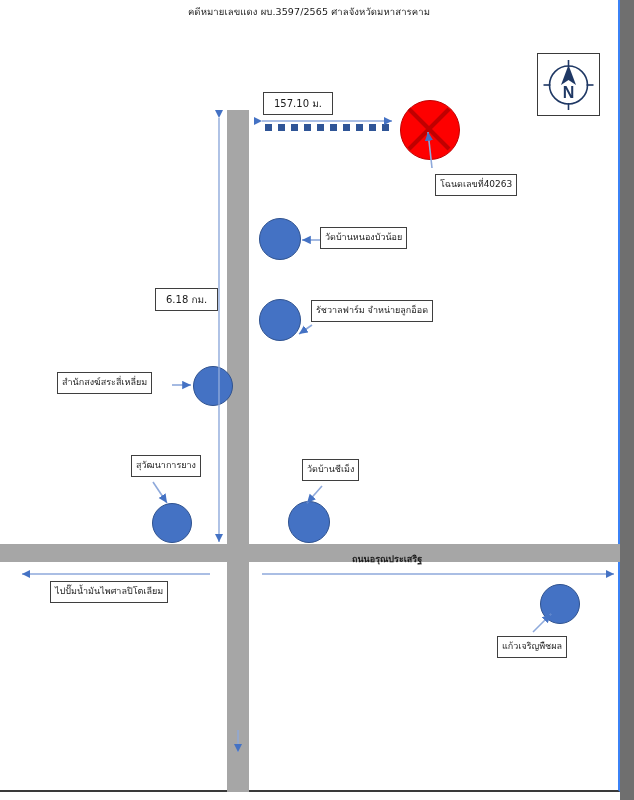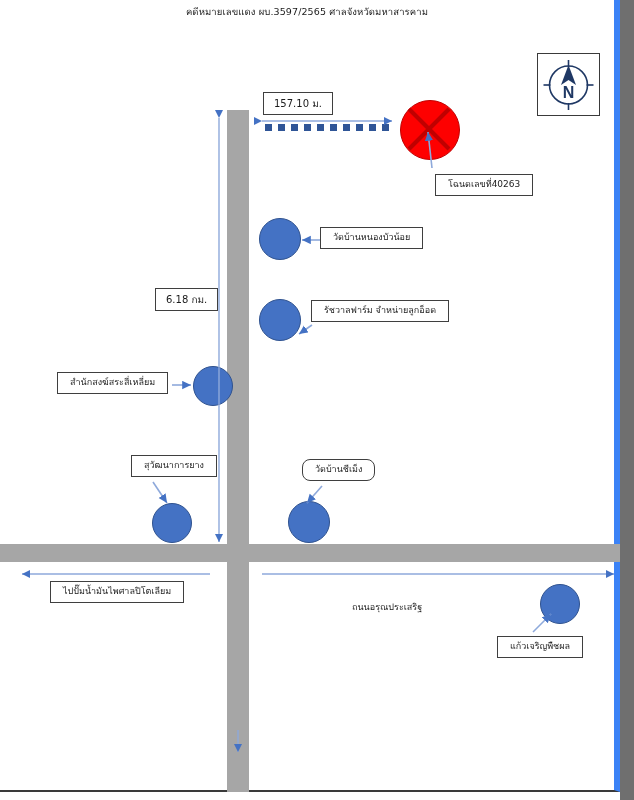--- a/index.html
+++ b/index.html
@@ -3,21 +3,21 @@
 <meta charset="utf-8">
 <style>
   html,body{margin:0;padding:0;background:#7d7d7d;}
   body{font-family:"DejaVu Sans","Liberation Sans",sans-serif;}
   #page{
     position:relative;width:634px;height:800px;overflow:hidden;
     background:#ffffff;
   }
   #paper{
     position:absolute;left:0;top:0;width:620px;height:792px;
-    background:#ffffff;border-right:6px solid #3b82f6;border-bottom:2px solid #3a3a3a;
+    background:#ffffff;border-right:2px solid #3b82f6;border-bottom:2px solid #3a3a3a;
     box-sizing:border-box;
   }
   #gutter{position:absolute;left:620px;top:0;width:14px;height:800px;background:#6f6f6f;}
 
   .ttl{
     position:absolute;width:100%;text-align:center;
     font-size:9.5px;color:#1a1a1a;letter-spacing:0.1px;white-space:nowrap;
   }
   #title1{top:4px;}
   #title2{top:34px;font-size:10px;}
@@ -44,21 +44,21 @@
   #parcel{
     position:absolute;left:400px;top:100px;width:58px;height:58px;
     border-radius:50%;background:#fe0000;border:1px solid #c00000;
   }
   #parcel svg{position:absolute;left:0;top:0;}
 
   
   .lbl{
     position:absolute;background:#ffffff;border:1px solid #3f3f3f;
     font-size:9px;color:#1a1a1a;white-space:nowrap;
-    padding:5px 12px;box-sizing:border-box;line-height:1.1;
+    padding:5px 4px;box-sizing:border-box;line-height:1.1;
   }
   .lbl.dim{font-size:10px;padding:5px 10px;}
   .plain{
     position:absolute;font-size:9px;color:#1a1a1a;white-space:nowrap;
   }
 
   .svg-layer{position:absolute;left:0;top:0;width:620px;height:792px;pointer-events:none;}
   .dash-sq{position:absolute;width:7px;height:7px;background:#2f5597;}
 </style>
 </head>
@@ -146,21 +146,21 @@
 
     <div class="lbl dim" style="left:263px;top:92px;">157.10 ม.</div>
     <div class="lbl dim" style="left:155px;top:288px;">6.18 กม.</div>
 
     <div class="lbl" style="left:435px;top:174px;">โฉนดเลขที่40263</div>
 
     <div class="lbl" style="left:320px;top:227px;">วัดบ้านหนองบัวน้อย</div>
     <div class="lbl" style="left:311px;top:300px;">รัชวาลฟาร์ม จำหน่ายลูกอ็อด</div>
     <div class="lbl" style="left:57px;top:372px;">สำนักสงฆ์สระสี่เหลี่ยม</div>
     <div class="lbl" style="left:131px;top:455px;">สุวัฒนาการยาง</div>
-    <div class="lbl" style="left:302px;top:459px;border-radius:8px;">วัดบ้านชีเม็ง</div>
+    <div class="lbl" style="left:302px;top:459px;">วัดบ้านชีเม็ง</div>
     <div class="lbl" style="left:50px;top:581px;">ไปปั๊มน้ำมันไพศาลปิโตเลียม</div>
     <div class="lbl" style="left:497px;top:636px;">แก้วเจริญพืชผล</div>
 
-    <div class="plain" style="left:352px;top:600px;">ถนนอรุณประเสริฐ</div>
+    <div class="plain" style="left:352px;top:552px;font-weight:bold;">ถนนอรุณประเสริฐ</div>
 
   </div>
   <div id="gutter"></div>
 </div>
 
 </body></html>

